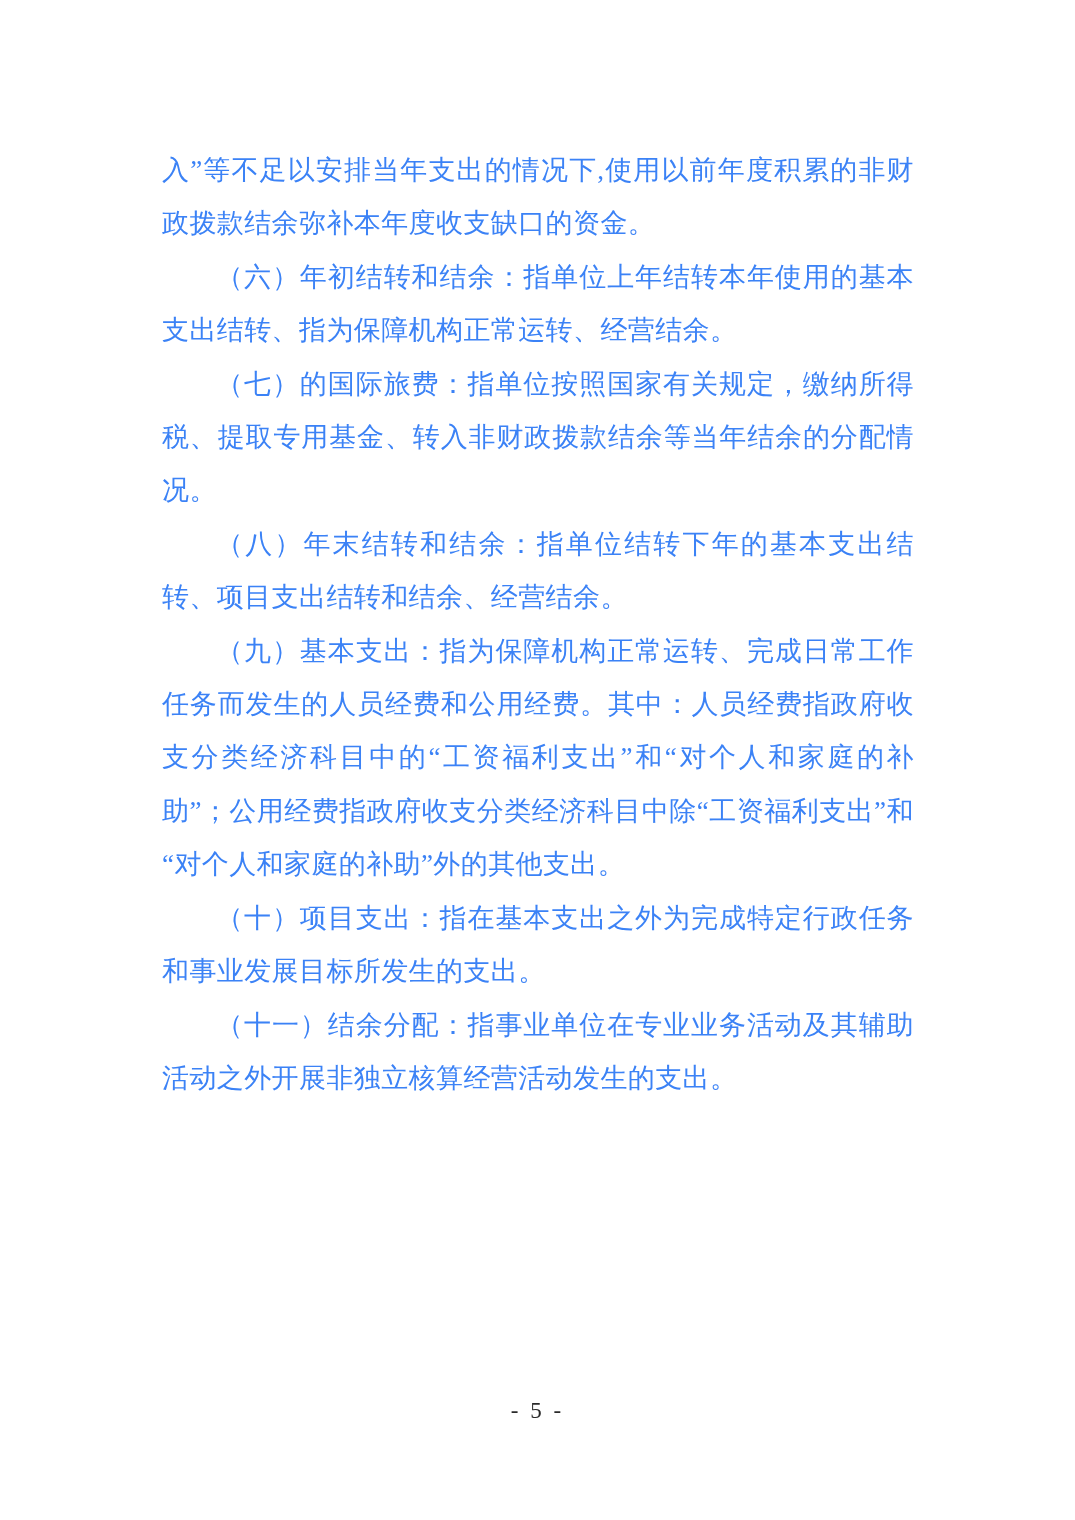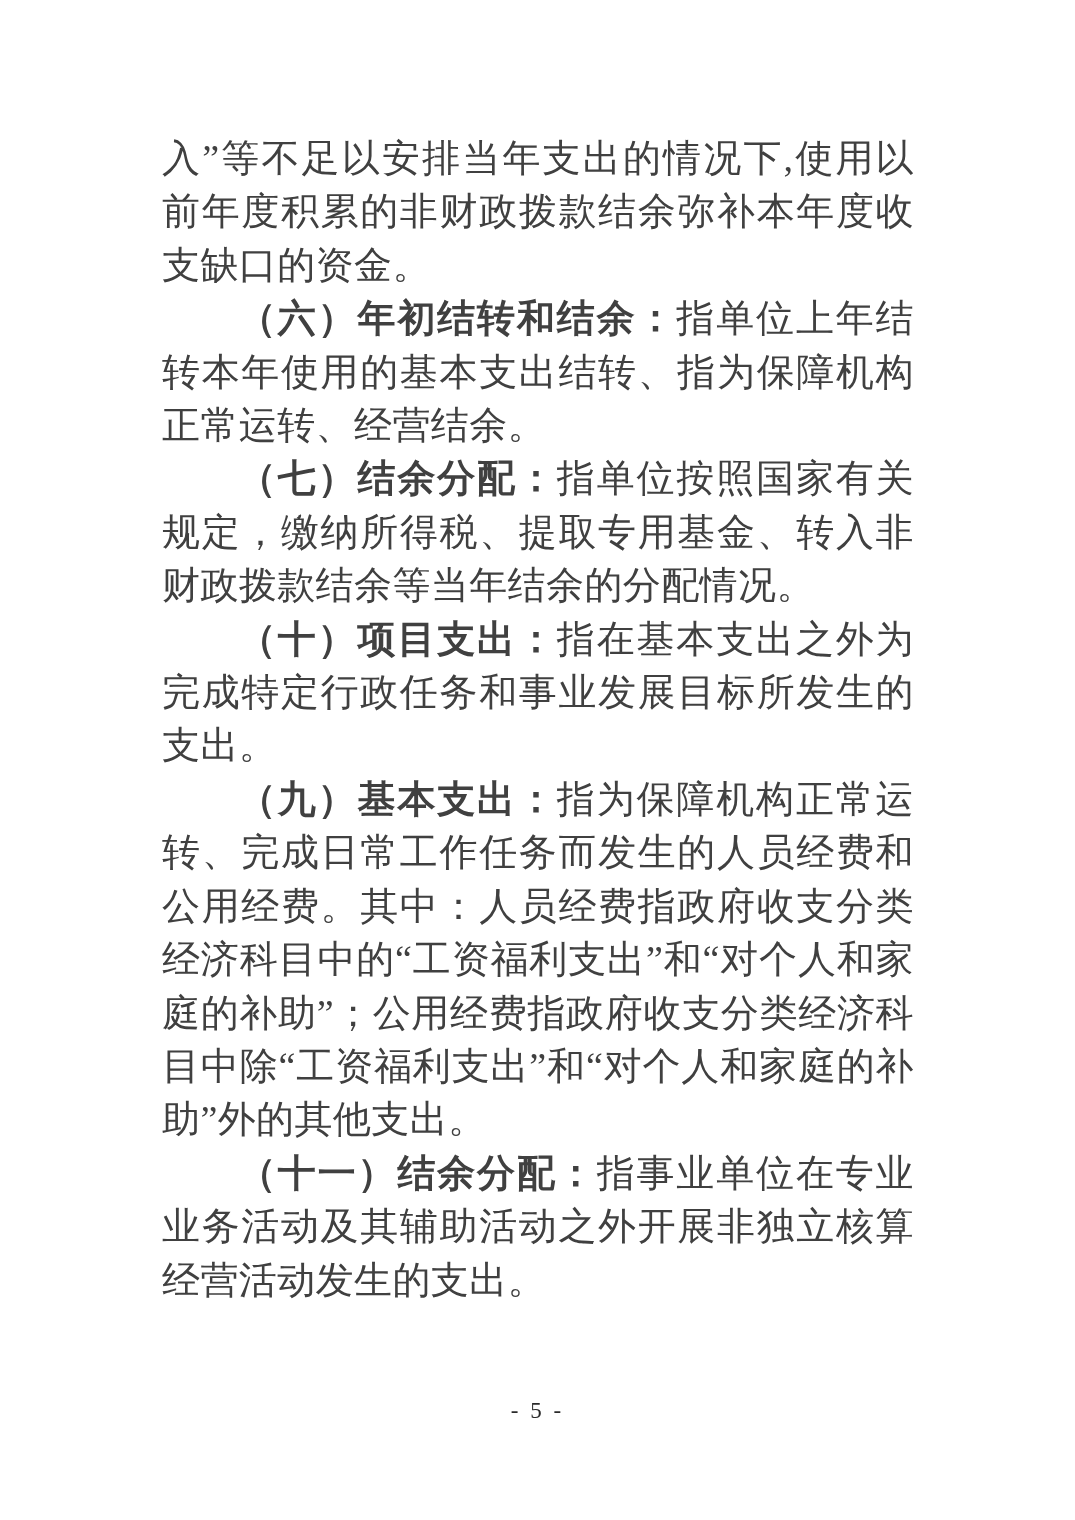--- a/index.html
+++ b/index.html
@@ -11,39 +11,39 @@
     position: relative;
     width: 1075px;
     height: 1520px;
     background: #ffffff;
     overflow: hidden;
     font-family: "Liberation Serif", serif;
   }
   .content {
     position: absolute;
     left: 162px;
-    top: 132px;
+    top: 144px;
     width: 752px;
-    color: #404040;
-    font-size: 38px;
+    color: #3b82f6;
+    font-size: 27px;
     line-height: 53.4px;
     letter-spacing: 0.4px;
     text-align: justify;
     text-justify: inter-character;
   }
   .para {
     margin: 0;
     padding: 0;
     text-indent: 0;
   }
   .para.indented {
     text-indent: 2em;
   }
   .para-label {
-    font-weight: 700;
+    font-weight: 400;
     font-family: "Liberation Serif", serif;
   }
   .footer {
     position: absolute;
     left: 0;
     top: 1398px;
     width: 1075px;
     text-align: center;
     color: #2a2a2a;
     font-size: 23px;
@@ -55,26 +55,27 @@
 <body>
 
 <div class="page">
 
   <div class="content">
 
     <p class="para"><span class="para-label"></span><span>入”等不足以安排当年支出的情况下,使用以前年度积累的非财政拨款结余弥补本年度收支缺口的资金。</span></p>
 
     <p class="para indented"><span class="para-label">（六）年初结转和结余：</span><span>指单位上年结转本年使用的基本支出结转、指为保障机构正常运转、经营结余。</span></p>
 
-    <p class="para indented"><span class="para-label">（七）结余分配：</span><span>指单位按照国家有关规定，缴纳所得税、提取专用基金、转入非财政拨款结余等当年结余的分配情况。</span></p>
+    <p class="para indented"><span class="para-label">（七）的国际旅费：</span><span>指单位按照国家有关规定，缴纳所得税、提取专用基金、转入非财政拨款结余等当年结余的分配情况。</span></p>
 
+    <p class="para indented"><span class="para-label">（八）年末结转和结余：</span><span>指单位结转下年的基本支出结转、项目支出结转和结余、经营结余。</span></p>
+
+    <p class="para indented"><span class="para-label">（九）基本支出：</span><span>指为保障机构正常运转、完成日常工作任务而发生的人员经费和公用经费。其中：人员经费指政府收支分类经济科目中的“工资福利支出”和“对个人和家庭的补助”；公用经费指政府收支分类经济科目中除“工资福利支出”和“对个人和家庭的补助”外的其他支出。</span></p>
 
     <p class="para indented"><span class="para-label">（十）项目支出：</span><span>指在基本支出之外为完成特定行政任务和事业发展目标所发生的支出。</span></p>
-
-    <p class="para indented"><span class="para-label">（九）基本支出：</span><span>指为保障机构正常运转、完成日常工作任务而发生的人员经费和公用经费。其中：人员经费指政府收支分类经济科目中的“工资福利支出”和“对个人和家庭的补助”；公用经费指政府收支分类经济科目中除“工资福利支出”和“对个人和家庭的补助”外的其他支出。</span></p>
 
     <p class="para indented"><span class="para-label">（十一）结余分配：</span><span>指事业单位在专业业务活动及其辅助活动之外开展非独立核算经营活动发生的支出。</span></p>
 
 
   </div>
 
   <div class="footer">- 5 -</div>
 
 </div>
 

